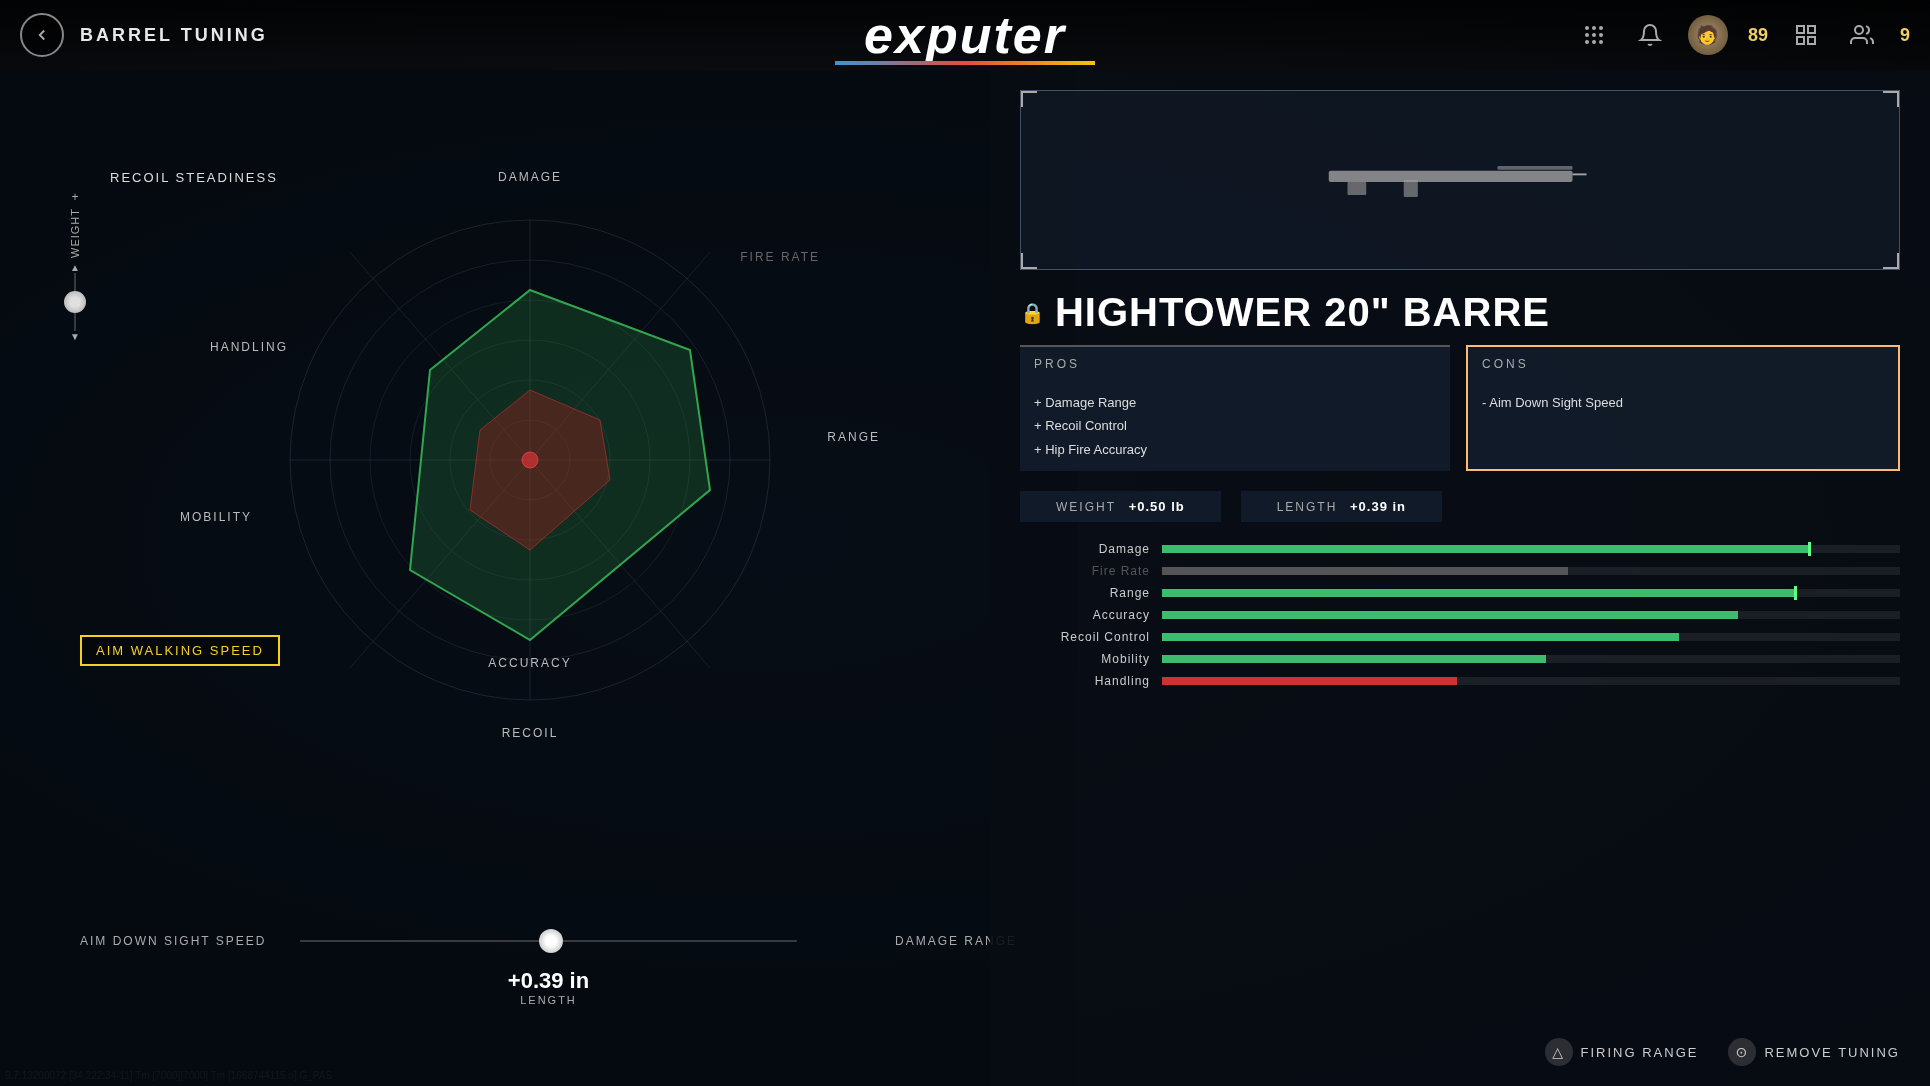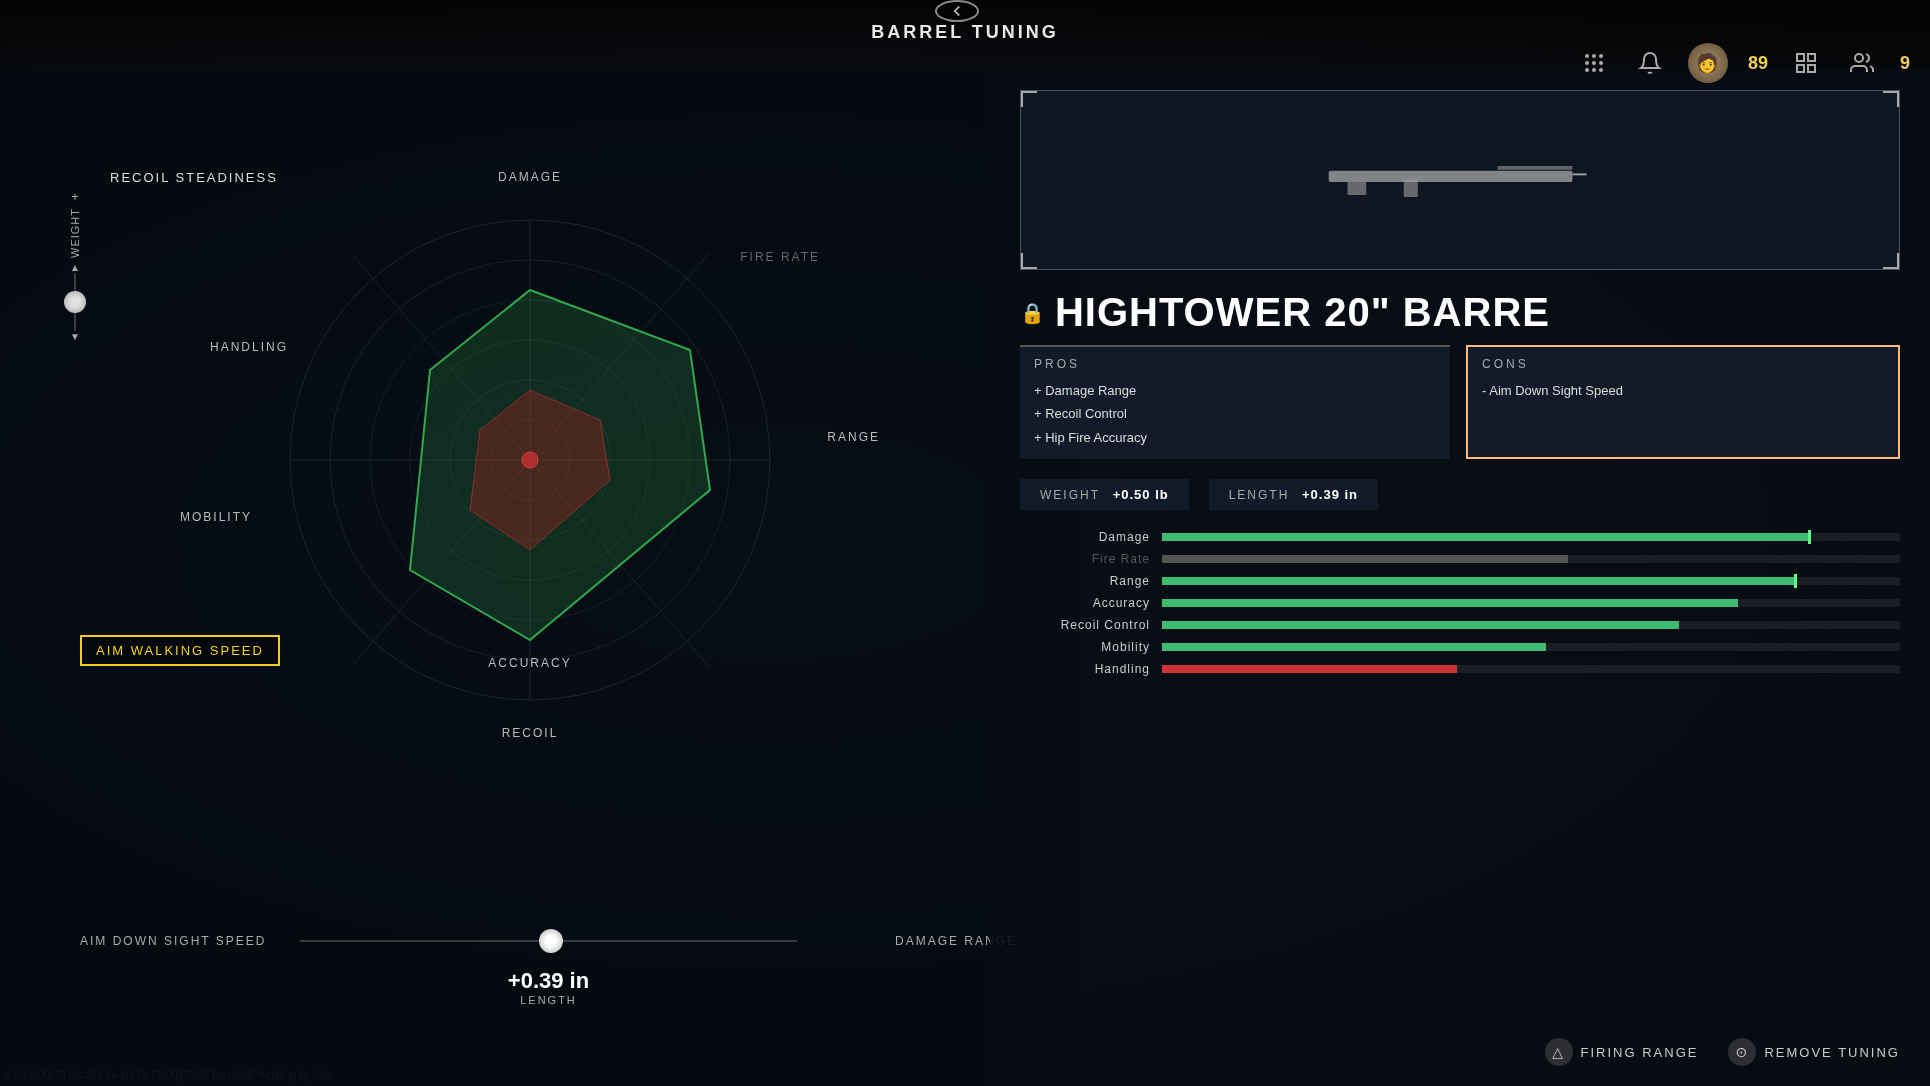--- a/index.html
+++ b/index.html
@@ -24,21 +24,20 @@
     
     .top-bar {
       position: absolute;
       top: 0; left: 0; right: 0;
       height: 70px;
       display: flex;
       align-items: center;
       padding: 0 20px;
       z-index: 10;
       background: linear-gradient(to bottom, rgba(0,0,0,0.7) 0%, rgba(0,0,0,0) 100%);
-      flex-direction: column;
     }
 
     .back-btn {
       width: 44px; height: 44px;
       border: 2px solid #888;
       border-radius: 50%;
       display: flex; align-items: center; justify-content: center;
       cursor: pointer;
       margin-right: 16px;
       background: rgba(0,0,0,0.5);
@@ -367,42 +366,42 @@
       padding: 10px 14px;
     }
 
     .pros-box { border-top: 2px solid #555; }
     .cons-box { border: 2px solid #fdba74; }
 
     .pros-header, .cons-header {
       font-size: 12px;
       letter-spacing: 3px;
       color: #aaa;
-      margin-bottom: 8px;
+      margin-bottom: 20px;
       text-transform: uppercase;
     }
 
     .pros-item, .cons-item {
       font-size: 13px;
       color: #ddd;
       line-height: 1.8;
     }
 
     .pros-item::before { content: '+ '; color: #ddd; }
     .cons-item::before { content: '- '; color: #ddd; }
 
     .weight-length-row {
       display: flex;
       gap: 20px;
       margin-bottom: 20px;
     }
 
     .stat-badge {
       background: rgba(20,30,45,0.8);
-      padding: 8px 20px;
+      padding: 8px 36px;
       font-size: 13px;
       letter-spacing: 1px;
       color: #fff;
     }
 
     .stat-badge-label {
       color: #aaa;
       margin-right: 8px;
       letter-spacing: 2px;
       font-size: 12px;
@@ -502,20 +501,24 @@
 <div class="bg-overlay"></div>
 
 <div class="top-bar">
   <div class="back-btn">
     <svg viewBox="0 0 24 24" fill="none" stroke="#aaa" stroke-width="2.5" width="18" height="18">
       <polyline points="15 18 9 12 15 6"></polyline>
     </svg>
   </div>
   <span class="page-title">BARREL TUNING</span>
 
+  <div class="logo-center">
+    <span class="logo-text">exputer</span>
+    <div class="logo-underline"></div>
+  </div>
 
   <div class="top-right">
     <div class="nav-icon">
       <svg viewBox="0 0 24 24" fill="#aaa" width="20" height="20">
         <circle cx="5" cy="5" r="2"></circle>
           <circle cx="12" cy="5" r="2"></circle>
           <circle cx="19" cy="5" r="2"></circle>
         <circle cx="5" cy="12" r="2"></circle>
           <circle cx="12" cy="12" r="2"></circle>
           <circle cx="19" cy="12" r="2"></circle>

